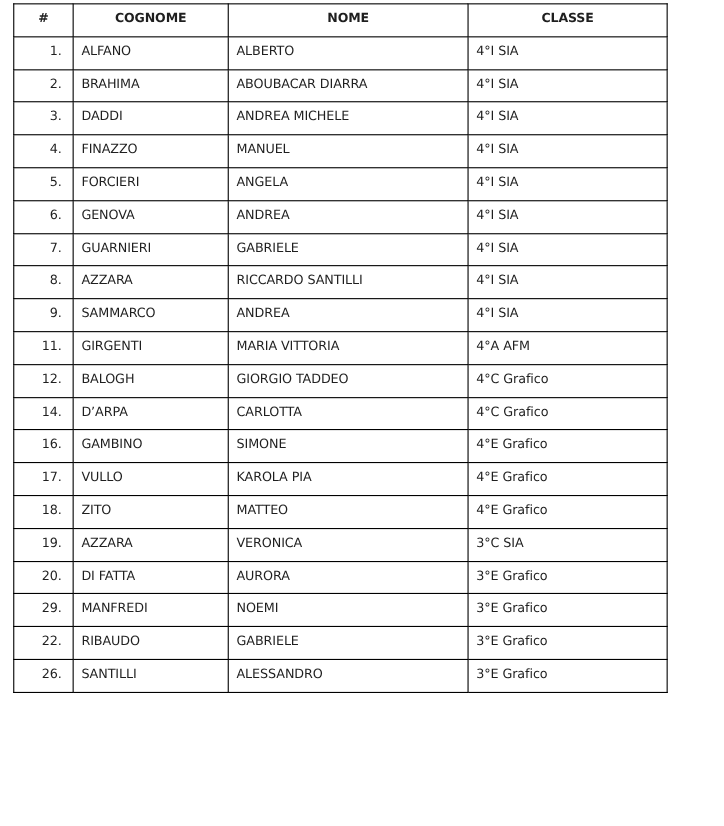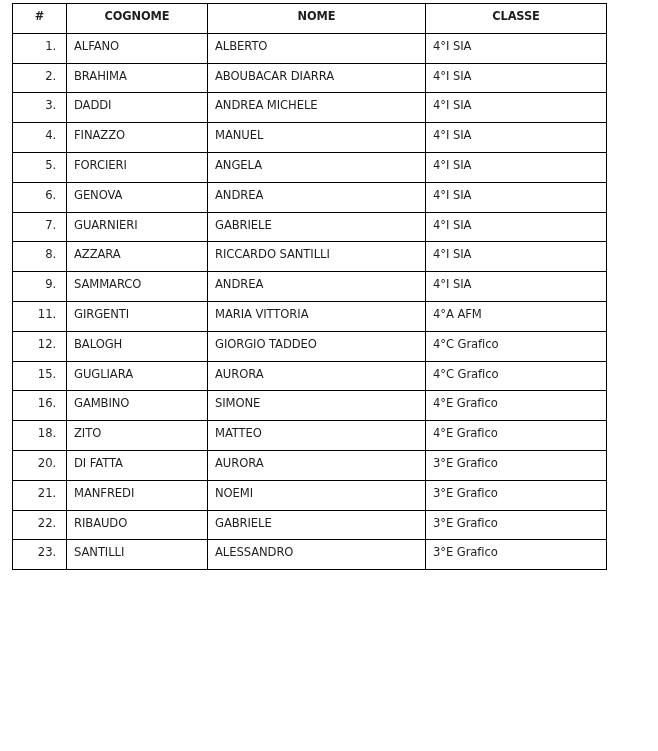--- a/index.html
+++ b/index.html
@@ -137,55 +137,67 @@
         <td>MARIA VITTORIA</td>
         <td>4°A AFM</td>
       </tr>
       <tr>
         <td class="num">12.</td>
         <td>BALOGH</td>
         <td>GIORGIO TADDEO</td>
         <td>4°C Grafico</td>
       </tr>
       <tr>
-        <td class="num">15.</td>
-        <td>GUGLIARA</td>
-        <td>AURORA</td>
+        <td class="num">14.</td>
+        <td>D’ARPA</td>
+        <td>CARLOTTA</td>
         <td>4°C Grafico</td>
       </tr>
       <tr>
         <td class="num">16.</td>
         <td>GAMBINO</td>
         <td>SIMONE</td>
         <td>4°E Grafico</td>
       </tr>
       <tr>
+        <td class="num">17.</td>
+        <td>VULLO</td>
+        <td>KAROLA PIA</td>
+        <td>4°E Grafico</td>
+      </tr>
+      <tr>
         <td class="num">18.</td>
         <td>ZITO</td>
         <td>MATTEO</td>
         <td>4°E Grafico</td>
       </tr>
       <tr>
+        <td class="num">19.</td>
+        <td>AZZARA</td>
+        <td>VERONICA</td>
+        <td>3°C SIA</td>
+      </tr>
+      <tr>
         <td class="num">20.</td>
         <td>DI FATTA</td>
         <td>AURORA</td>
         <td>3°E Grafico</td>
       </tr>
       <tr>
-        <td class="num">21.</td>
+        <td class="num">29.</td>
         <td>MANFREDI</td>
         <td>NOEMI</td>
         <td>3°E Grafico</td>
       </tr>
       <tr>
         <td class="num">22.</td>
         <td>RIBAUDO</td>
         <td>GABRIELE</td>
         <td>3°E Grafico</td>
       </tr>
       <tr>
-        <td class="num">23.</td>
+        <td class="num">26.</td>
         <td>SANTILLI</td>
         <td>ALESSANDRO</td>
         <td>3°E Grafico</td>
       </tr>
     </tbody>
 </table>
 
 </body></html>

